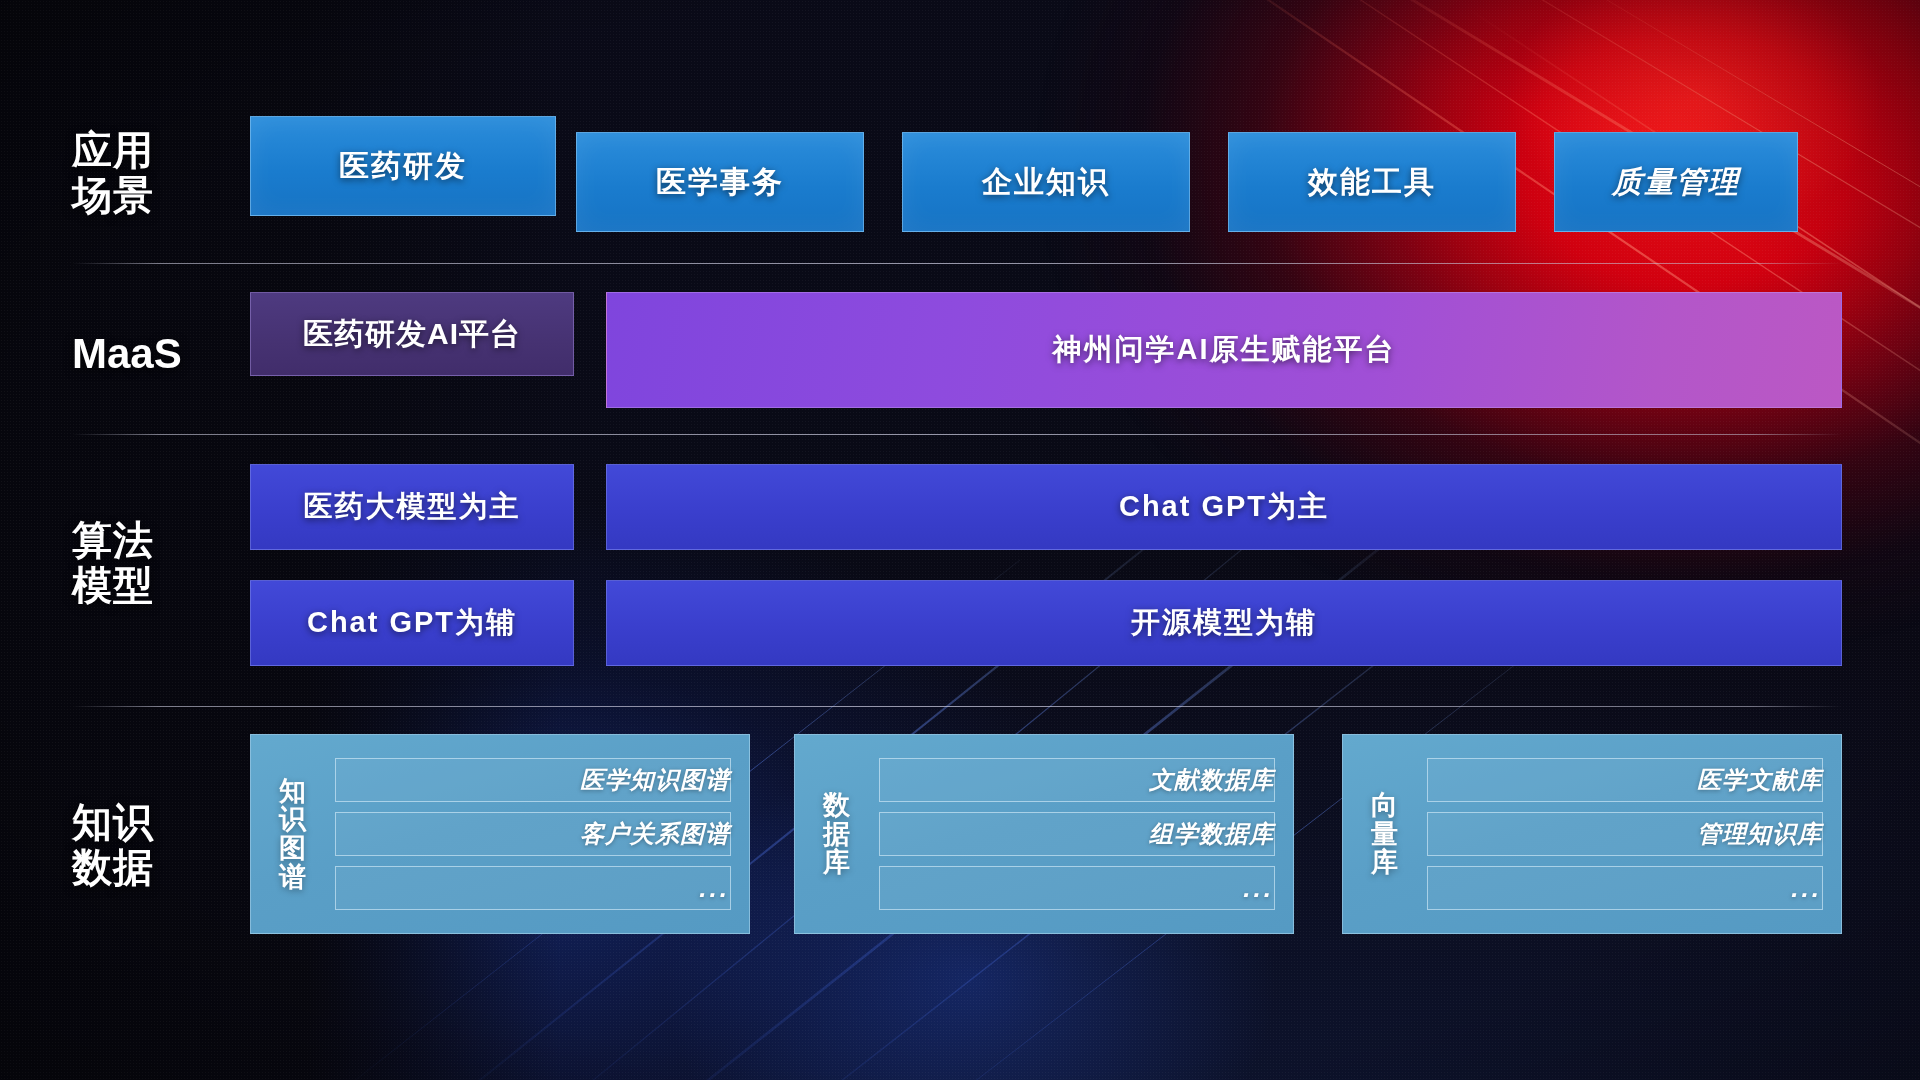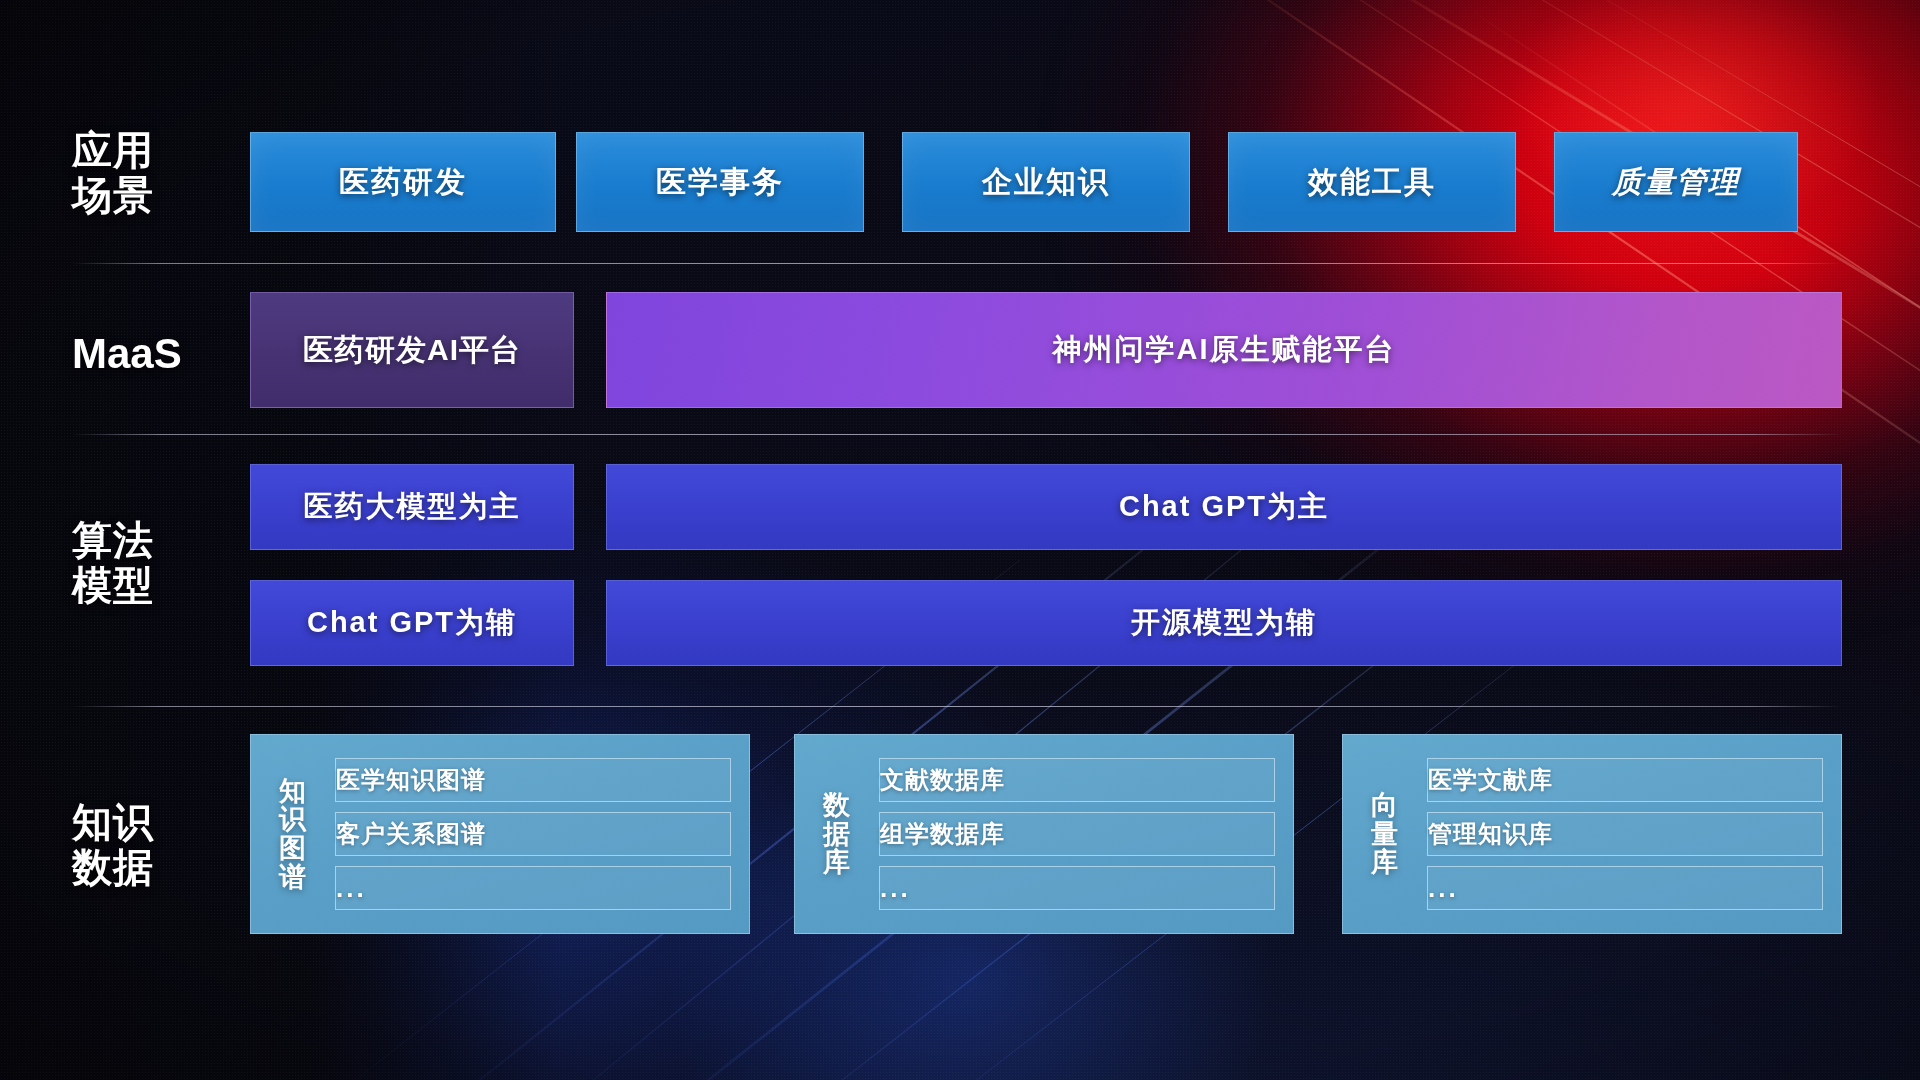--- a/index.html
+++ b/index.html
@@ -81,21 +81,21 @@
   
   .app-box{
     height:100px; font-size:30px; letter-spacing:2px;
     background:linear-gradient(180deg,#2b8ddb 0%,#1a7cce 55%,#1673c4 100%);
     border:1px solid rgba(150,205,245,0.55);
     box-shadow:inset 0 0 28px rgba(255,255,255,0.07);
   }
 
   
   .maas-left{
-    height:116px; font-size:30px; letter-spacing:1px;
+    height:84px; font-size:30px; letter-spacing:1px;
     background:linear-gradient(180deg,#4e3a80 0%,#463272 60%,#412d6b 100%);
     border:1px solid rgba(160,135,215,0.50);
   }
   .maas-right{
     height:116px; font-size:29px; letter-spacing:2px;
     background:linear-gradient(100deg,#7f45dd 0%,#8e4bde 28%,#a04fd6 62%,#b356c9 85%,#bb58c4 100%);
     border:1px solid rgba(200,160,240,0.42);
   }
 
   
@@ -117,25 +117,26 @@
     display:flex; flex-direction:column; align-items:center; justify-content:center;
     color:#fff; font-weight:bold; font-size:27px; line-height:1.06;
     letter-spacing:1px; text-shadow:0 2px 6px rgba(0,0,0,.35);
   }
   .kd-items{
     flex:1; height:100%;
     display:flex; flex-direction:column; justify-content:center; gap:10px;
     padding:12px 18px 12px 0;
   }
   .kd-item{
-    height:44px; display:flex; align-items:center; justify-content:flex-start;
+    height:44px; display:flex; align-items:center; justify-content:flex-end;
     color:#ffffff; font-size:24px; font-weight:bold; letter-spacing:1px;
     border:1px solid rgba(215,238,250,0.62);
     background:rgba(255,255,255,0.045);
     text-shadow:0 1px 4px rgba(0,0,0,.35);
+    font-style:italic;
   }
   .kd-item.ellipsis{ font-size:26px; letter-spacing:3px; }
 </style>
 </head>
 <body>
 
 <div id="bg">
   <div class="bg-base"></div>
   <div class="bg-blue"></div>
   <div class="bg-blue2"></div>
@@ -178,21 +179,21 @@
   <div class="vignette"></div>
 </div>
 
 <div id="stage">
 
   <div class="row-label cjk" style="top:128px;">
     <div>应用</div>
     <div>场景</div>
   </div>
 
-  <div class="box app-box" style="left:250px; top:132px; width:306px;">
+  <div class="box app-box" style="left:250px; top:116px; width:306px;">
     <span>医药研发</span>
   </div>
   <div class="box app-box" style="left:576px; top:132px; width:288px;">
     <span>医学事务</span>
   </div>
   <div class="box app-box" style="left:902px; top:132px; width:288px;">
     <span>企业知识</span>
   </div>
   <div class="box app-box" style="left:1228px; top:132px; width:288px;">
     <span>效能工具</span>

